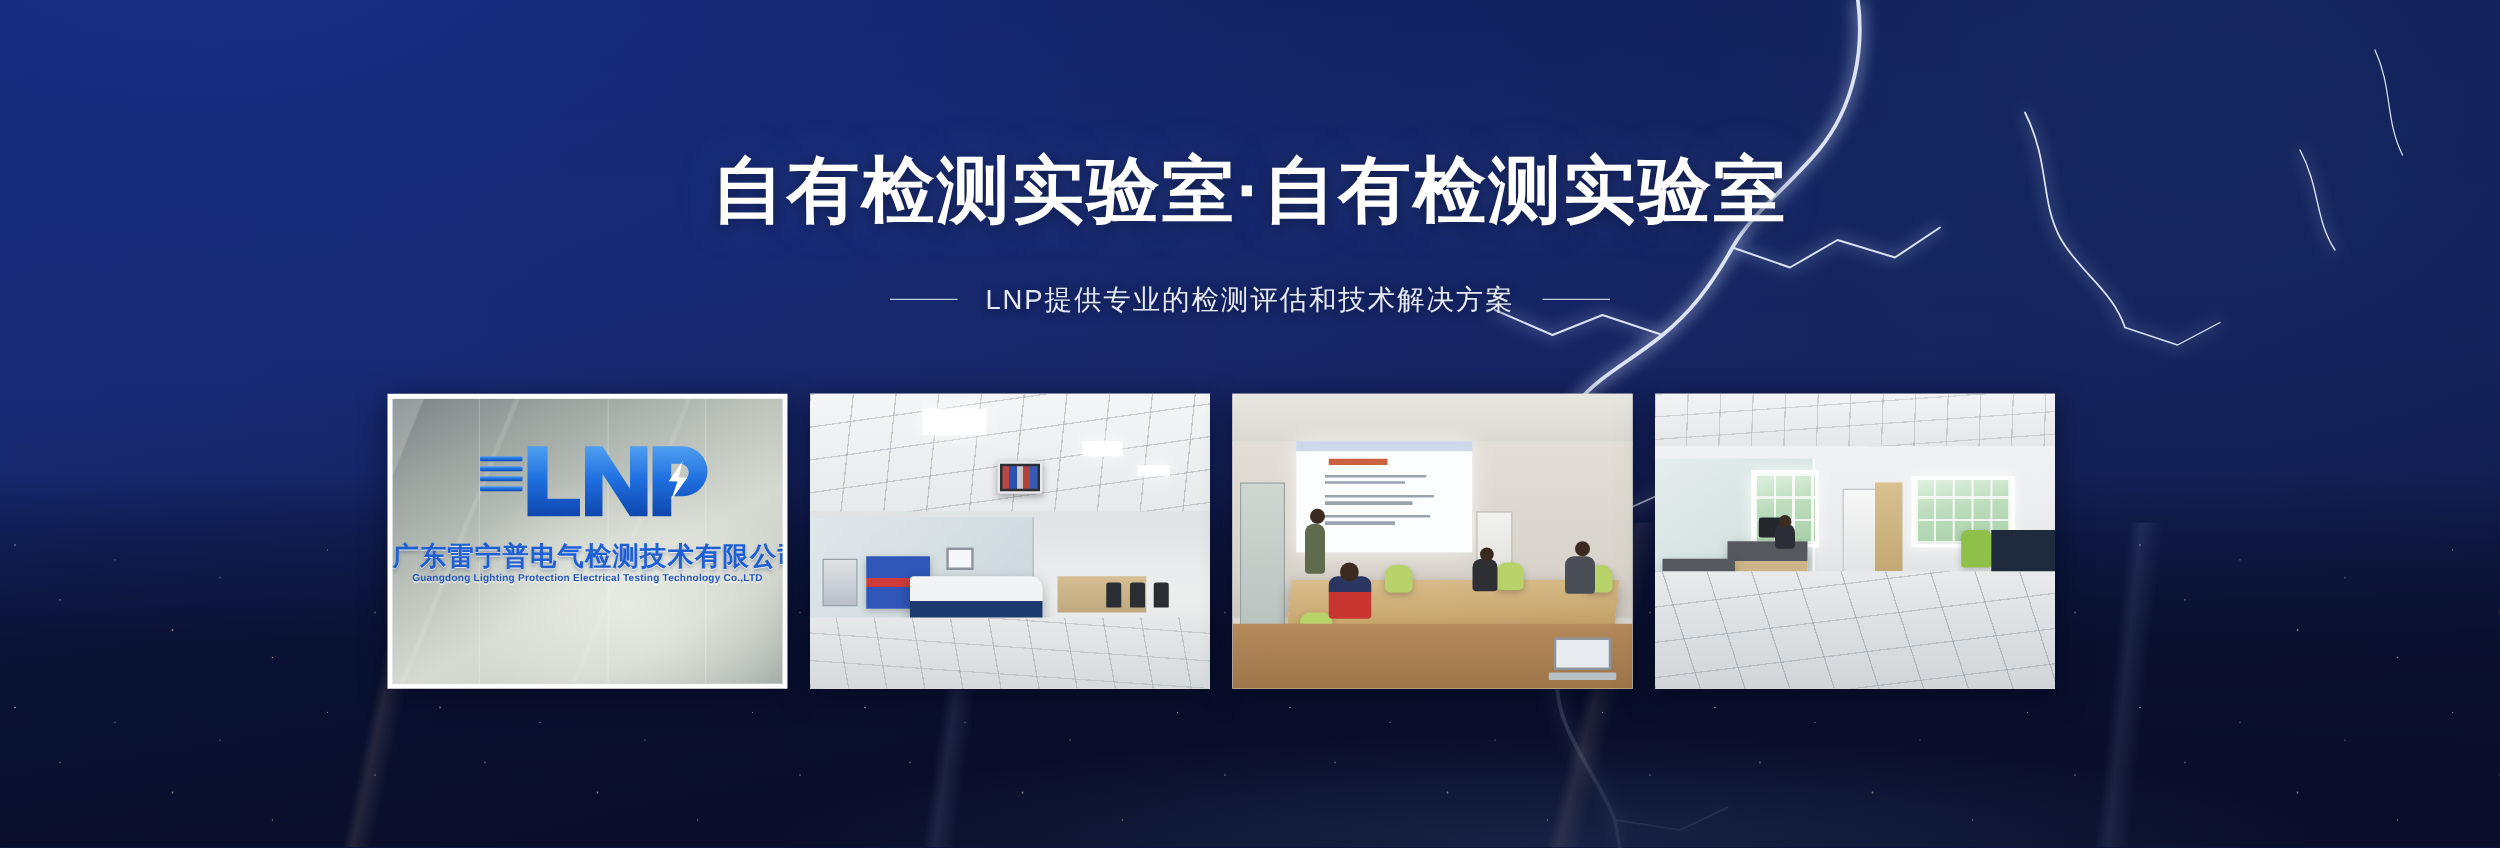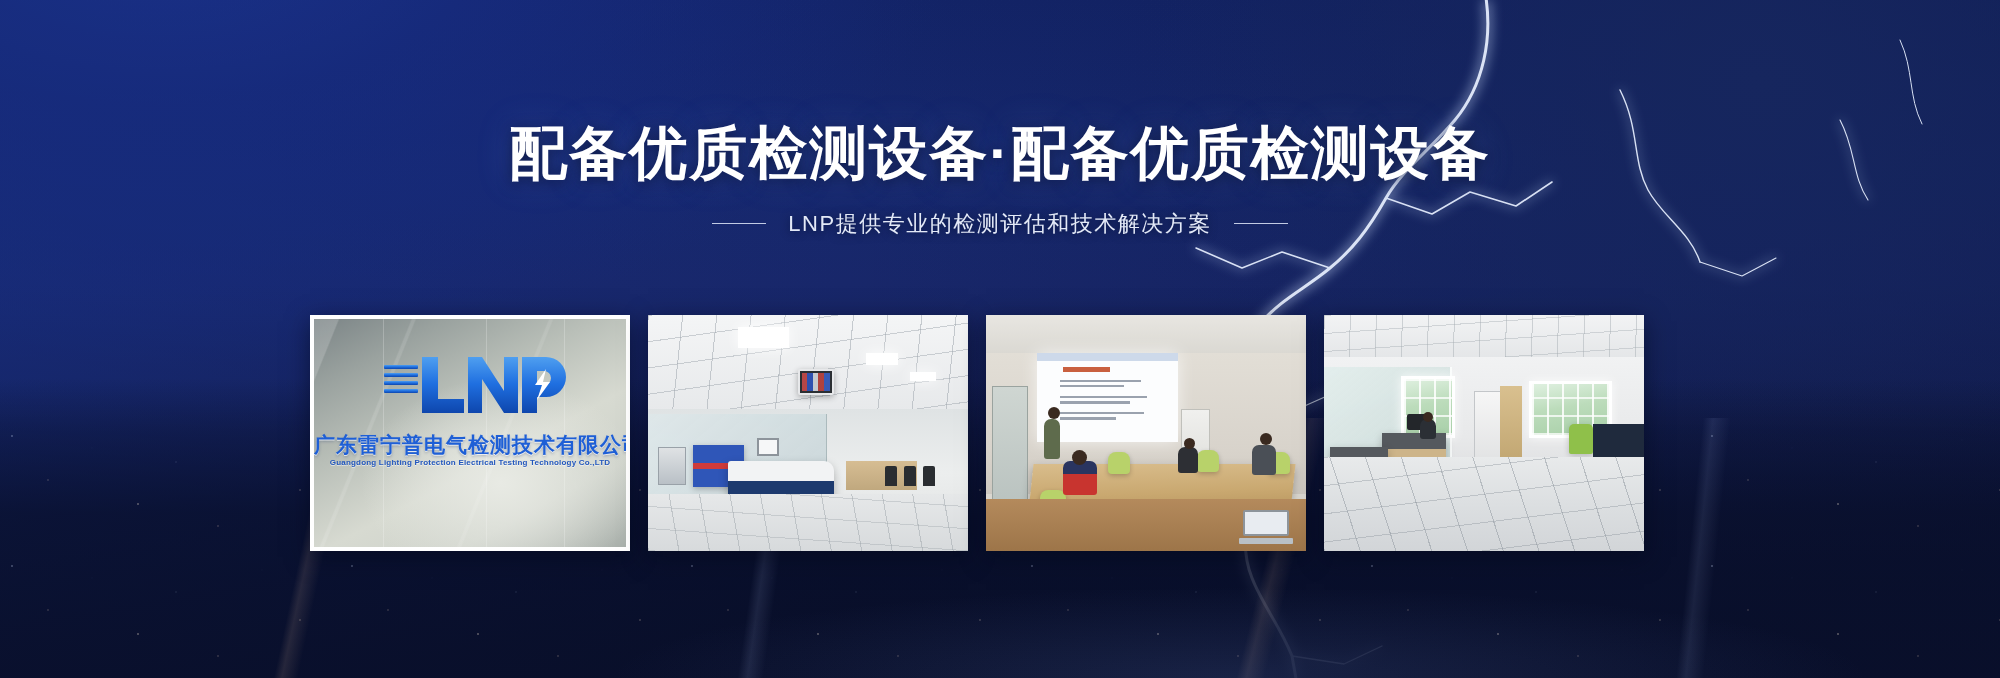--- a/index.html
+++ b/index.html
@@ -87,21 +87,21 @@
   .headline {
     color:#ffffff;
     font-size:58px;
     font-weight:700;
     letter-spacing:2px;
     line-height:1.22;
     text-shadow:0 2px 14px rgba(8,16,48,.75), 0 0 34px rgba(120,160,255,.25);
     white-space:nowrap;
   }
   .subline {
-    margin-top:20px;
+    margin-top:36px;
     display:flex; align-items:center; justify-content:center; gap:22px;
     color:#e3e9f7;
     font-size:22px;
     letter-spacing:1.5px;
     text-shadow:0 1px 8px rgba(8,16,48,.8);
   }
   .rule {
     display:block;
     width:54px; height:1px;
     background:rgba(225,233,250,.85);
@@ -402,21 +402,21 @@
     </g>
   </svg>
 
   <div class="city">
     <div class="city-lights"></div>
     <div class="city-streaks"></div>
     <div class="city-haze"></div>
   </div>
 
   <div class="headline-wrap">
-    <div class="headline">配备优质检测设备·配备优质检测设备</div>
+    <div class="headline">自有检测实验室·自有检测实验室</div>
     <div class="subline">
       <span class="rule"></span>
       <span>LNP提供专业的检测评估和技术解决方案</span>
       <span class="rule"></span>
     </div>
   </div>
 
   <div class="gallery">
 
     <div class="photo">

